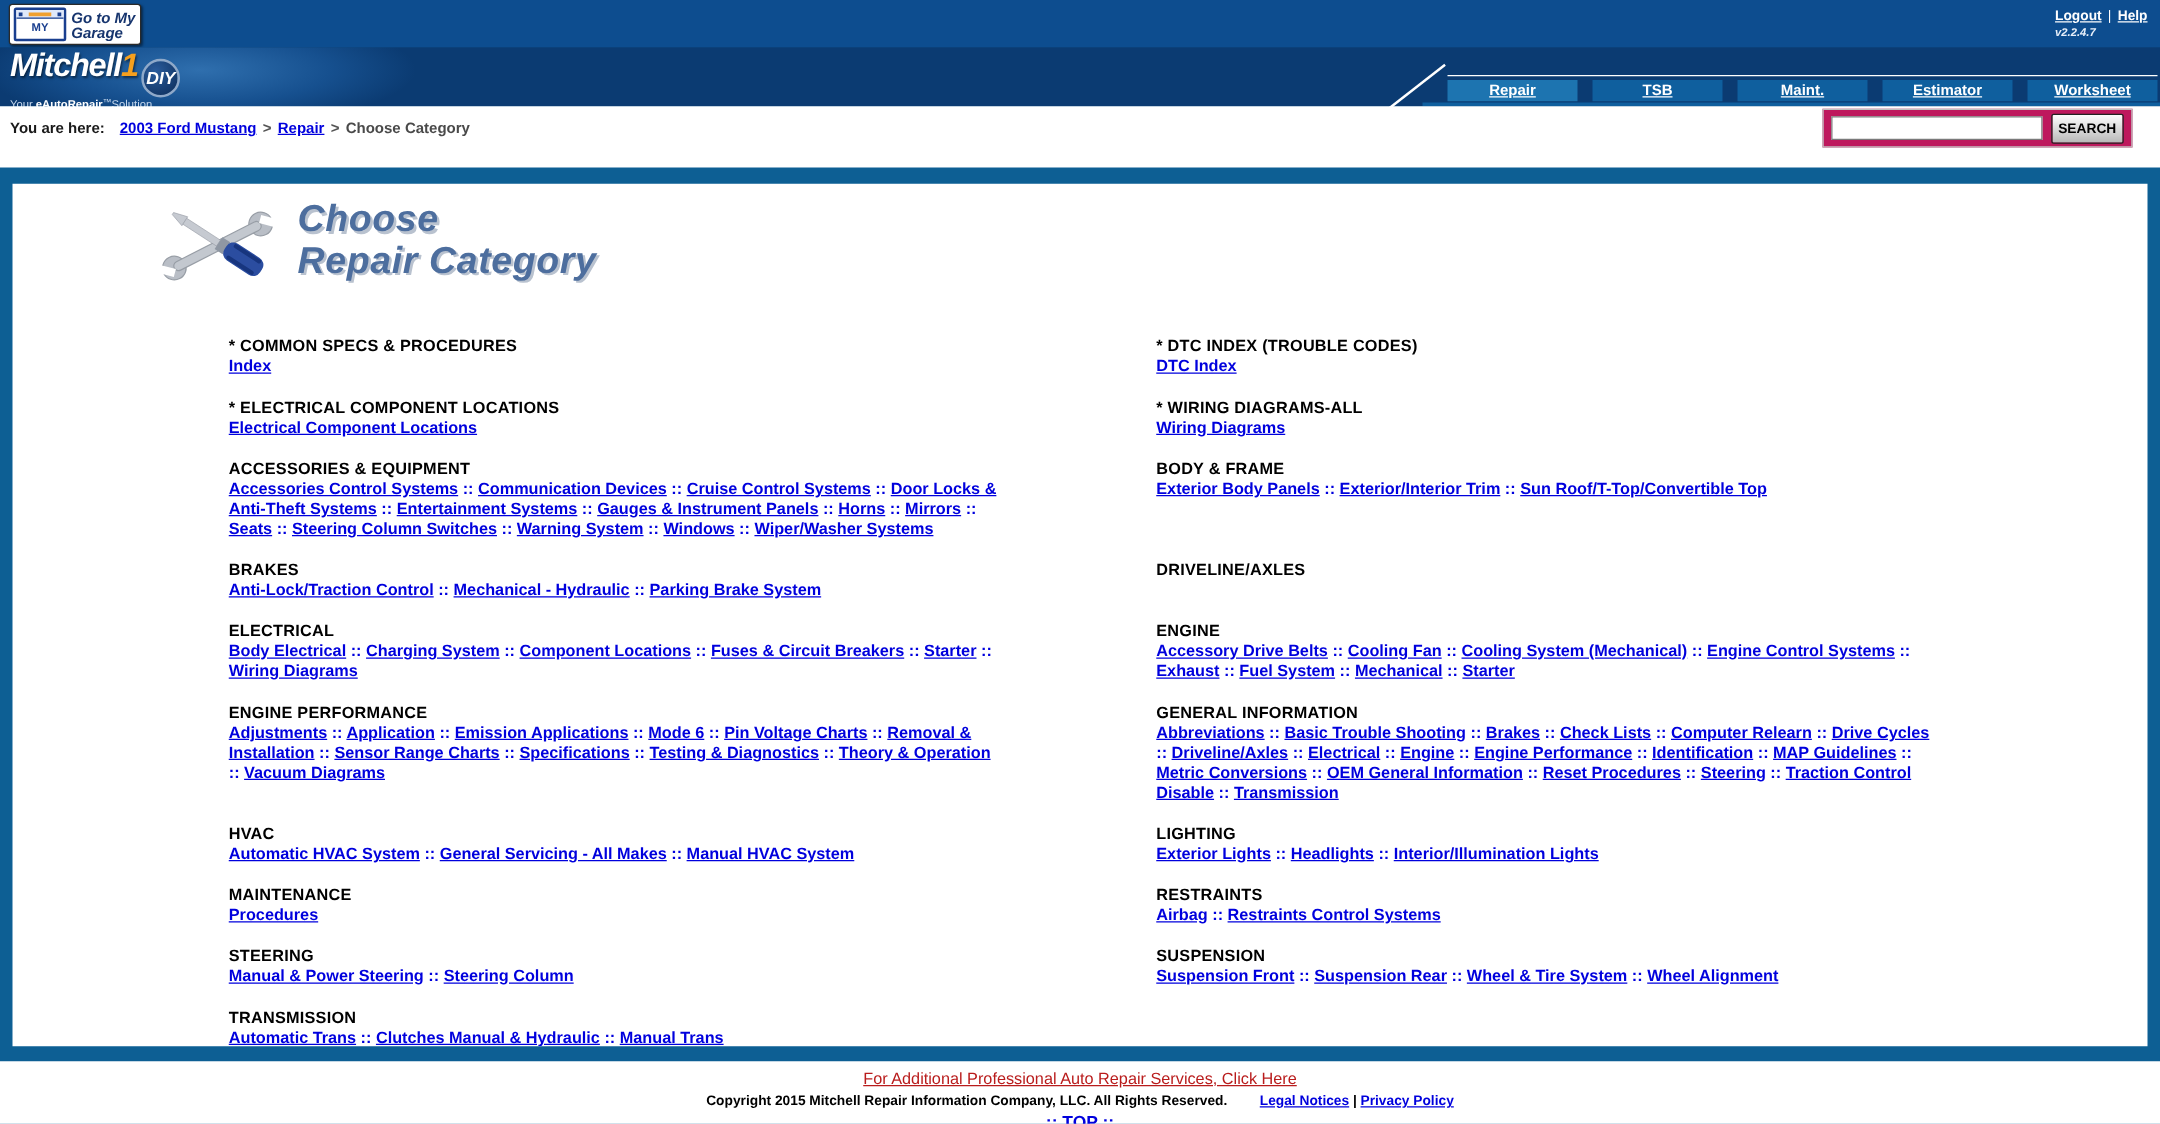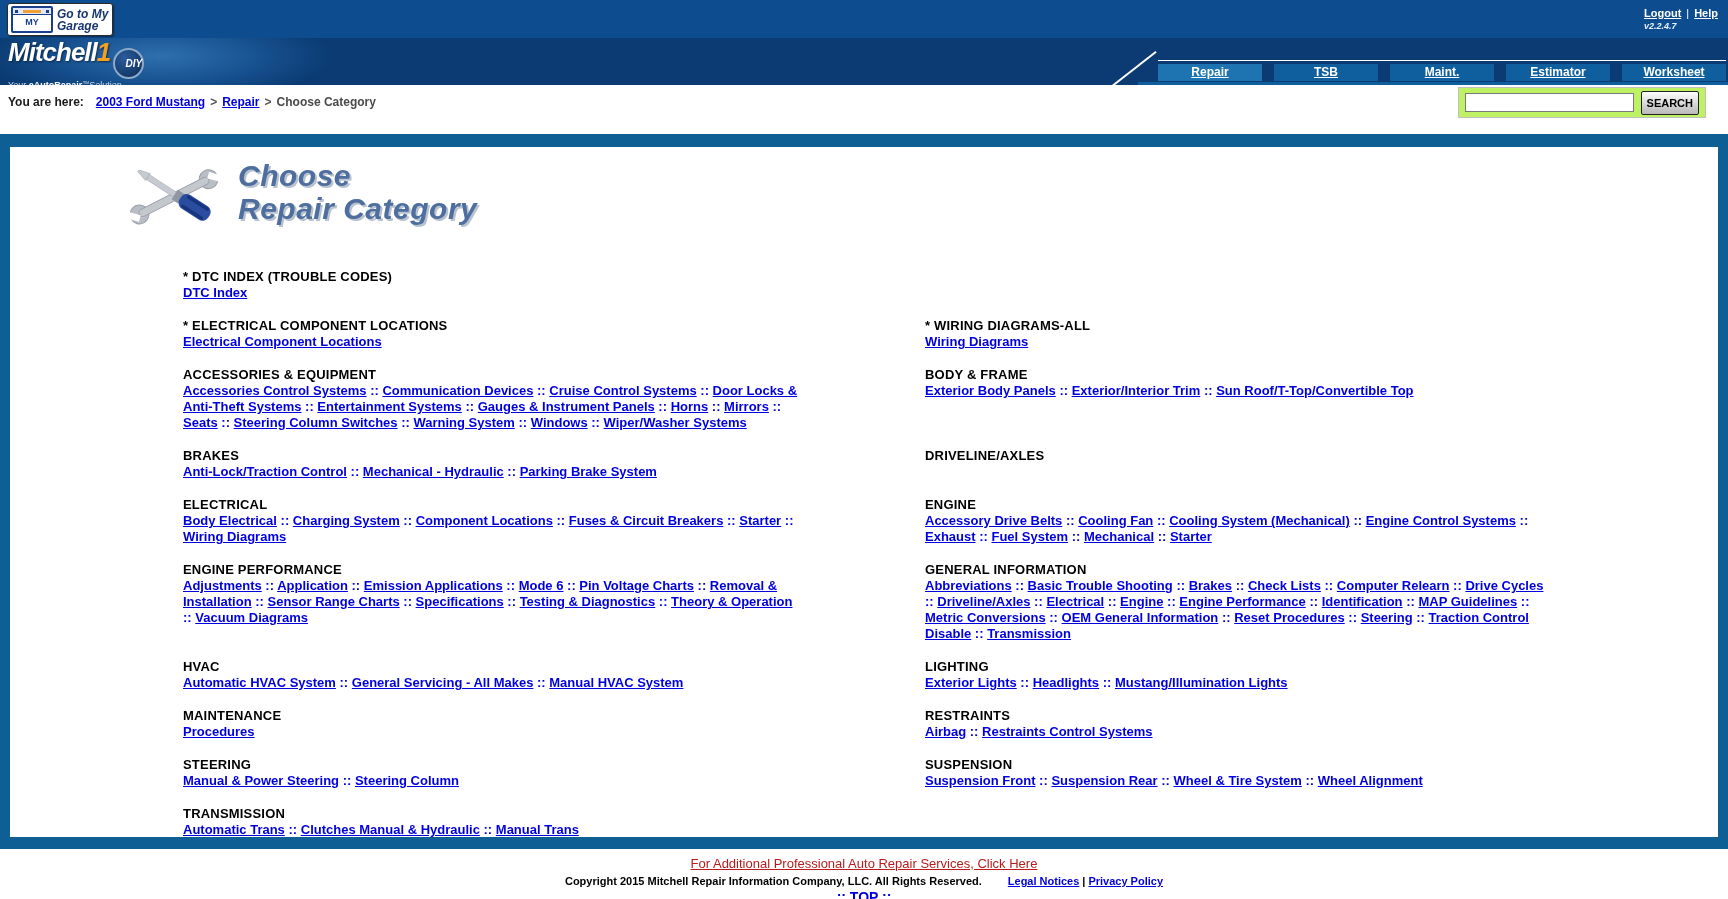--- a/index.html
+++ b/index.html
@@ -38,22 +38,22 @@
     height:47px; position:relative;
     background:#0b3b72;
     background-image:radial-gradient(ellipse 230px 60px at 160px 18px, #2f6fae 0%, #16508f 45%, #0b3b72 75%);
   }
   .logo { position:absolute; left:8px; top:1px; line-height:1; }
   .brand { color:#fff; font-size:26px; font-weight:bold; font-style:italic; letter-spacing:-1px; text-shadow:1px 1px 2px rgba(0,0,0,.5); }
   .brand-one { color:#f5a01e; }
   .diy-badge {
     display:inline-block; width:31px; height:31px; border-radius:50%;
     background:radial-gradient(circle at 35% 30%, #2a5c9c, #0c2c58);
-    border:2px solid #8fa9c9; color:#fff; font-size:10px; font-weight:bold; font-style:italic;
-    text-align:right; line-height:27px; vertical-align:-6px; margin-left:3px;
+    border:2px solid #8fa9c9; color:#fff; font-size:14px; font-weight:bold; font-style:italic;
+    text-align:center; line-height:27px; vertical-align:-6px; margin-left:3px;
   }
   .tagline { font-size:9px; color:#c7d9ee; margin-top:1px; font-weight:normal; }
   .tagline b { color:#fff; }
   .tagline .tm { font-size:7px; vertical-align:2px; }
 
   .tabbar { position:absolute; right:2px; bottom:0; }
   .tabs { display:flex; gap:12px; border-top:1px solid #fff; padding-top:3px; position:relative; }
   .slash { position:absolute; left:-52px; top:7px; width:56px; height:2px; background:#fff; transform:rotate(-38deg); }
   .tab {
     width:104px; height:17px; background:#0f5f9e; color:#fff;
@@ -65,21 +65,21 @@
 
   
   .crumbrow { height:49px; background:#fff; position:relative; }
   .breadcrumb { padding:10px 0 0 8px; font-size:12px; font-weight:bold; color:#1a1a1a; }
   .crumb-prefix { margin-right:12px; }
   .breadcrumb a { color:#0000dd; text-decoration:underline; }
   .crumb-sep { color:#555; margin:0 5px; }
   .crumb-current { color:#4a4a4a; }
   .searchwrap {
     position:absolute; right:22px; top:2px; width:248px; height:31px;
-    background:#bef264; border:1px solid #c0c0c0;
+    background:#be185d; border:1px solid #c0c0c0;
     display:flex; align-items:center; padding:0 6px;
   }
   .search-input { flex:1; height:19px; border:1px solid #7a7a7a; font-size:12px; padding:0 3px; font-family:inherit; }
   .search-btn {
     margin-left:7px; height:24px; padding:0 5px; flex:none;
     font-family:inherit; font-size:11px; font-weight:bold; color:#000;
     background:linear-gradient(#fdfdfd,#b9b9b9); border:1px solid #222; border-radius:2px;
   }
 
   
@@ -187,20 +187,26 @@
     </svg>
     <div class="heading-text">
       <div>Choose</div>
       <div>Repair Category</div>
     </div>
   </div>
   <div class="cat-grid">
       <div class="cat-row">
         <div>
           <div class="cat-section">
+            <div class="cat-title">* COMMON SPECS &amp; PROCEDURES</div>
+            <div class="cat-links"><a>Index</a></div>
+          </div>
+        </div>
+        <div>
+          <div class="cat-section">
             <div class="cat-title">* DTC INDEX (TROUBLE CODES)</div>
             <div class="cat-links"><a>DTC Index</a></div>
           </div>
         </div>
       </div>
       <div class="cat-row">
         <div>
           <div class="cat-section">
             <div class="cat-title">* ELECTRICAL COMPONENT LOCATIONS</div>
             <div class="cat-links"><a>Electrical Component Locations</a></div>
@@ -271,21 +277,21 @@
       <div class="cat-row">
         <div>
           <div class="cat-section">
             <div class="cat-title">HVAC</div>
             <div class="cat-links"><a>Automatic HVAC System</a><span class="sep"> :: </span><a>General Servicing - All Makes</a><span class="sep"> :: </span><a>Manual HVAC System</a></div>
           </div>
         </div>
         <div>
           <div class="cat-section">
             <div class="cat-title">LIGHTING</div>
-            <div class="cat-links"><a>Exterior Lights</a><span class="sep"> :: </span><a>Headlights</a><span class="sep"> :: </span><a>Mustang/Illumination Lights</a></div>
+            <div class="cat-links"><a>Exterior Lights</a><span class="sep"> :: </span><a>Headlights</a><span class="sep"> :: </span><a>Interior/Illumination Lights</a></div>
           </div>
         </div>
       </div>
       <div class="cat-row">
         <div>
           <div class="cat-section">
             <div class="cat-title">MAINTENANCE</div>
             <div class="cat-links"><a>Procedures</a></div>
           </div>
         </div>

